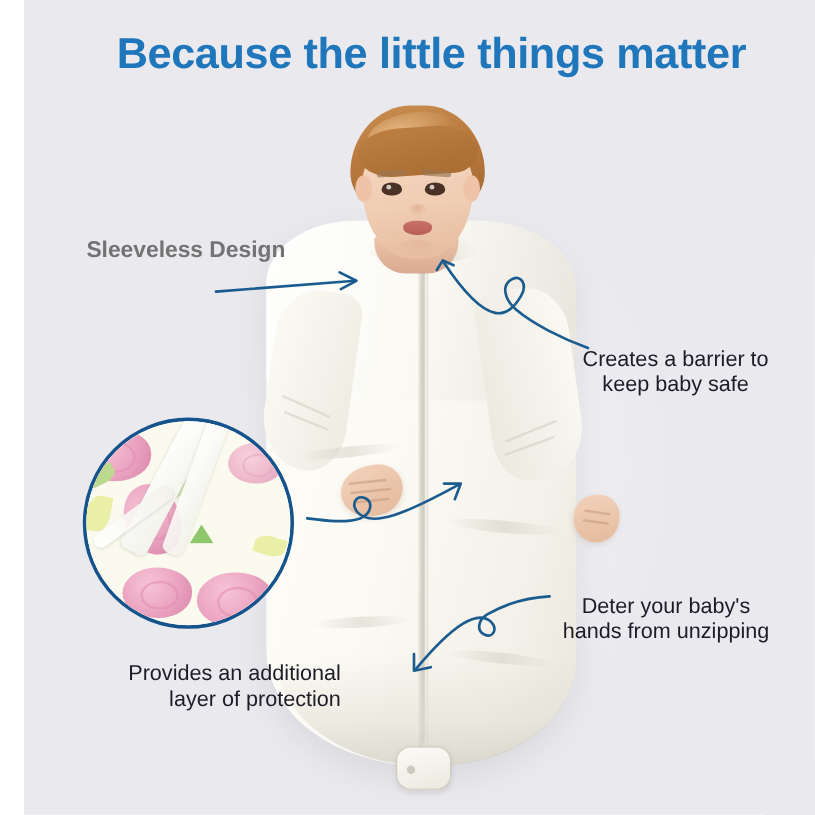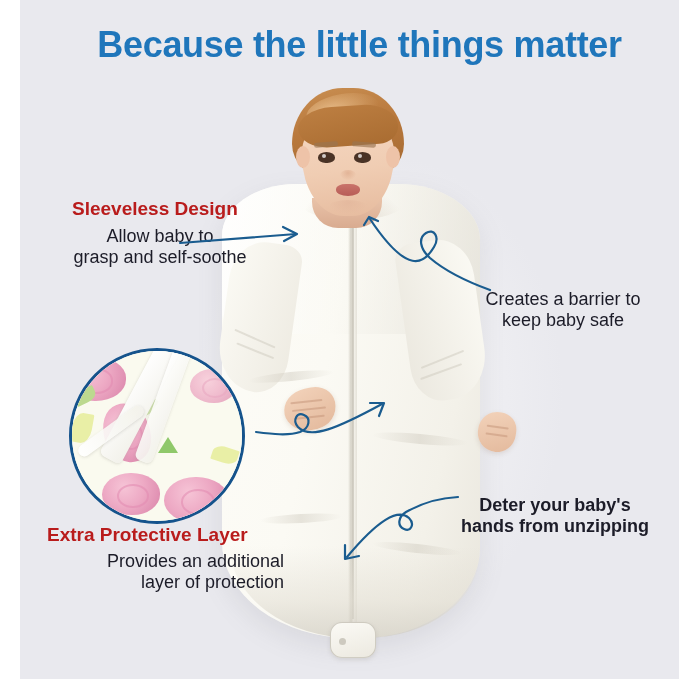--- a/index.html
+++ b/index.html
@@ -308,41 +308,41 @@
   .leaf.pale { background: #e9efa6; }
   .zip-tape {
     position: absolute;
     background: linear-gradient(100deg,#ffffff,#f2f1ea);
     box-shadow: 0 1px 3px rgba(160,158,148,.35);
   }
 
   
   .callout-title {
     position: absolute;
-    color: #b91c1c;
+    color: #737373;
     font-size: 19px;
     font-weight: bold;
     white-space: nowrap;
   }
   .callout-body {
     position: absolute;
     color: #1c1c28;
     font-size: 18px;
     line-height: 1.18;
     white-space: pre-line;
   }
 
   #sleeveless-title { left: 52px;  top: 198px; }
   #sleeveless-body  { left: 24px;  top: 226px; width: 232px; text-align: center; }
 
   #zip-title { left: 486px; top: 261px; }
   #zip-body  { left: 430px; top: 289px; width: 226px; text-align: center; }
 
   #bottom-title { left: 412px; top: 468px; }
-  #bottom-body  { left: 410px; top: 495px; width: 250px; text-align: center; font-weight: bold; }
+  #bottom-body  { left: 410px; top: 495px; width: 250px; text-align: center; }
 
   #extra-title { left: 27px;  top: 524px; }
   #extra-body  { left: 22px;  top: 551px; width: 242px; text-align: right; }
 
   
   .arrows {
     position: absolute;
     left: 0; top: 0;
     width: 679px; height: 679px;
     pointer-events: none;
@@ -427,30 +427,27 @@
       <div class="leaf tri" style="left:86px;top:86px;width:20px;height:16px;"></div>
       <div class="leaf" style="left:66px;top:44px;width:16px;height:22px;transform:rotate(35deg);opacity:.7;"></div>
 
       <div class="zip-tape" style="left:56px;top:-14px;width:24px;height:130px;transform:rotate(28deg);border-radius:6px;"></div>
       <div class="zip-tape" style="left:82px;top:-6px;width:18px;height:120px;transform:rotate(20deg);border-radius:6px;opacity:.92;"></div>
       <div class="zip-tape" style="left:0px;top:74px;width:78px;height:12px;transform:rotate(-36deg);border-radius:6px;opacity:.9;"></div>
     </div>
   </div>
 
   <div class="callout-title" id="sleeveless-title">Sleeveless Design</div>
-  <div class="callout-body" id="sleeveless-body">Allow baby to
-grasp and self-soothe</div>
 
   <div class="callout-body" id="zip-body">Creates a barrier to
 keep baby safe</div>
 
   <div class="callout-body" id="bottom-body">Deter your baby's
 hands from unzipping</div>
 
-  <div class="callout-title" id="extra-title">Extra Protective Layer</div>
   <div class="callout-body" id="extra-body">Provides an additional
 layer of protection</div>
 
   <svg class="arrows" viewBox="0 0 679 679">
     <g fill="none" stroke="#1a5c8f" stroke-width="2.2" stroke-linecap="round" stroke-linejoin="round">
 
       <g>
         <path d="M 160 243 L 276 234"></path>
         <path d="M 263 227 L 277 234 L 264 241"></path>
       </g>

